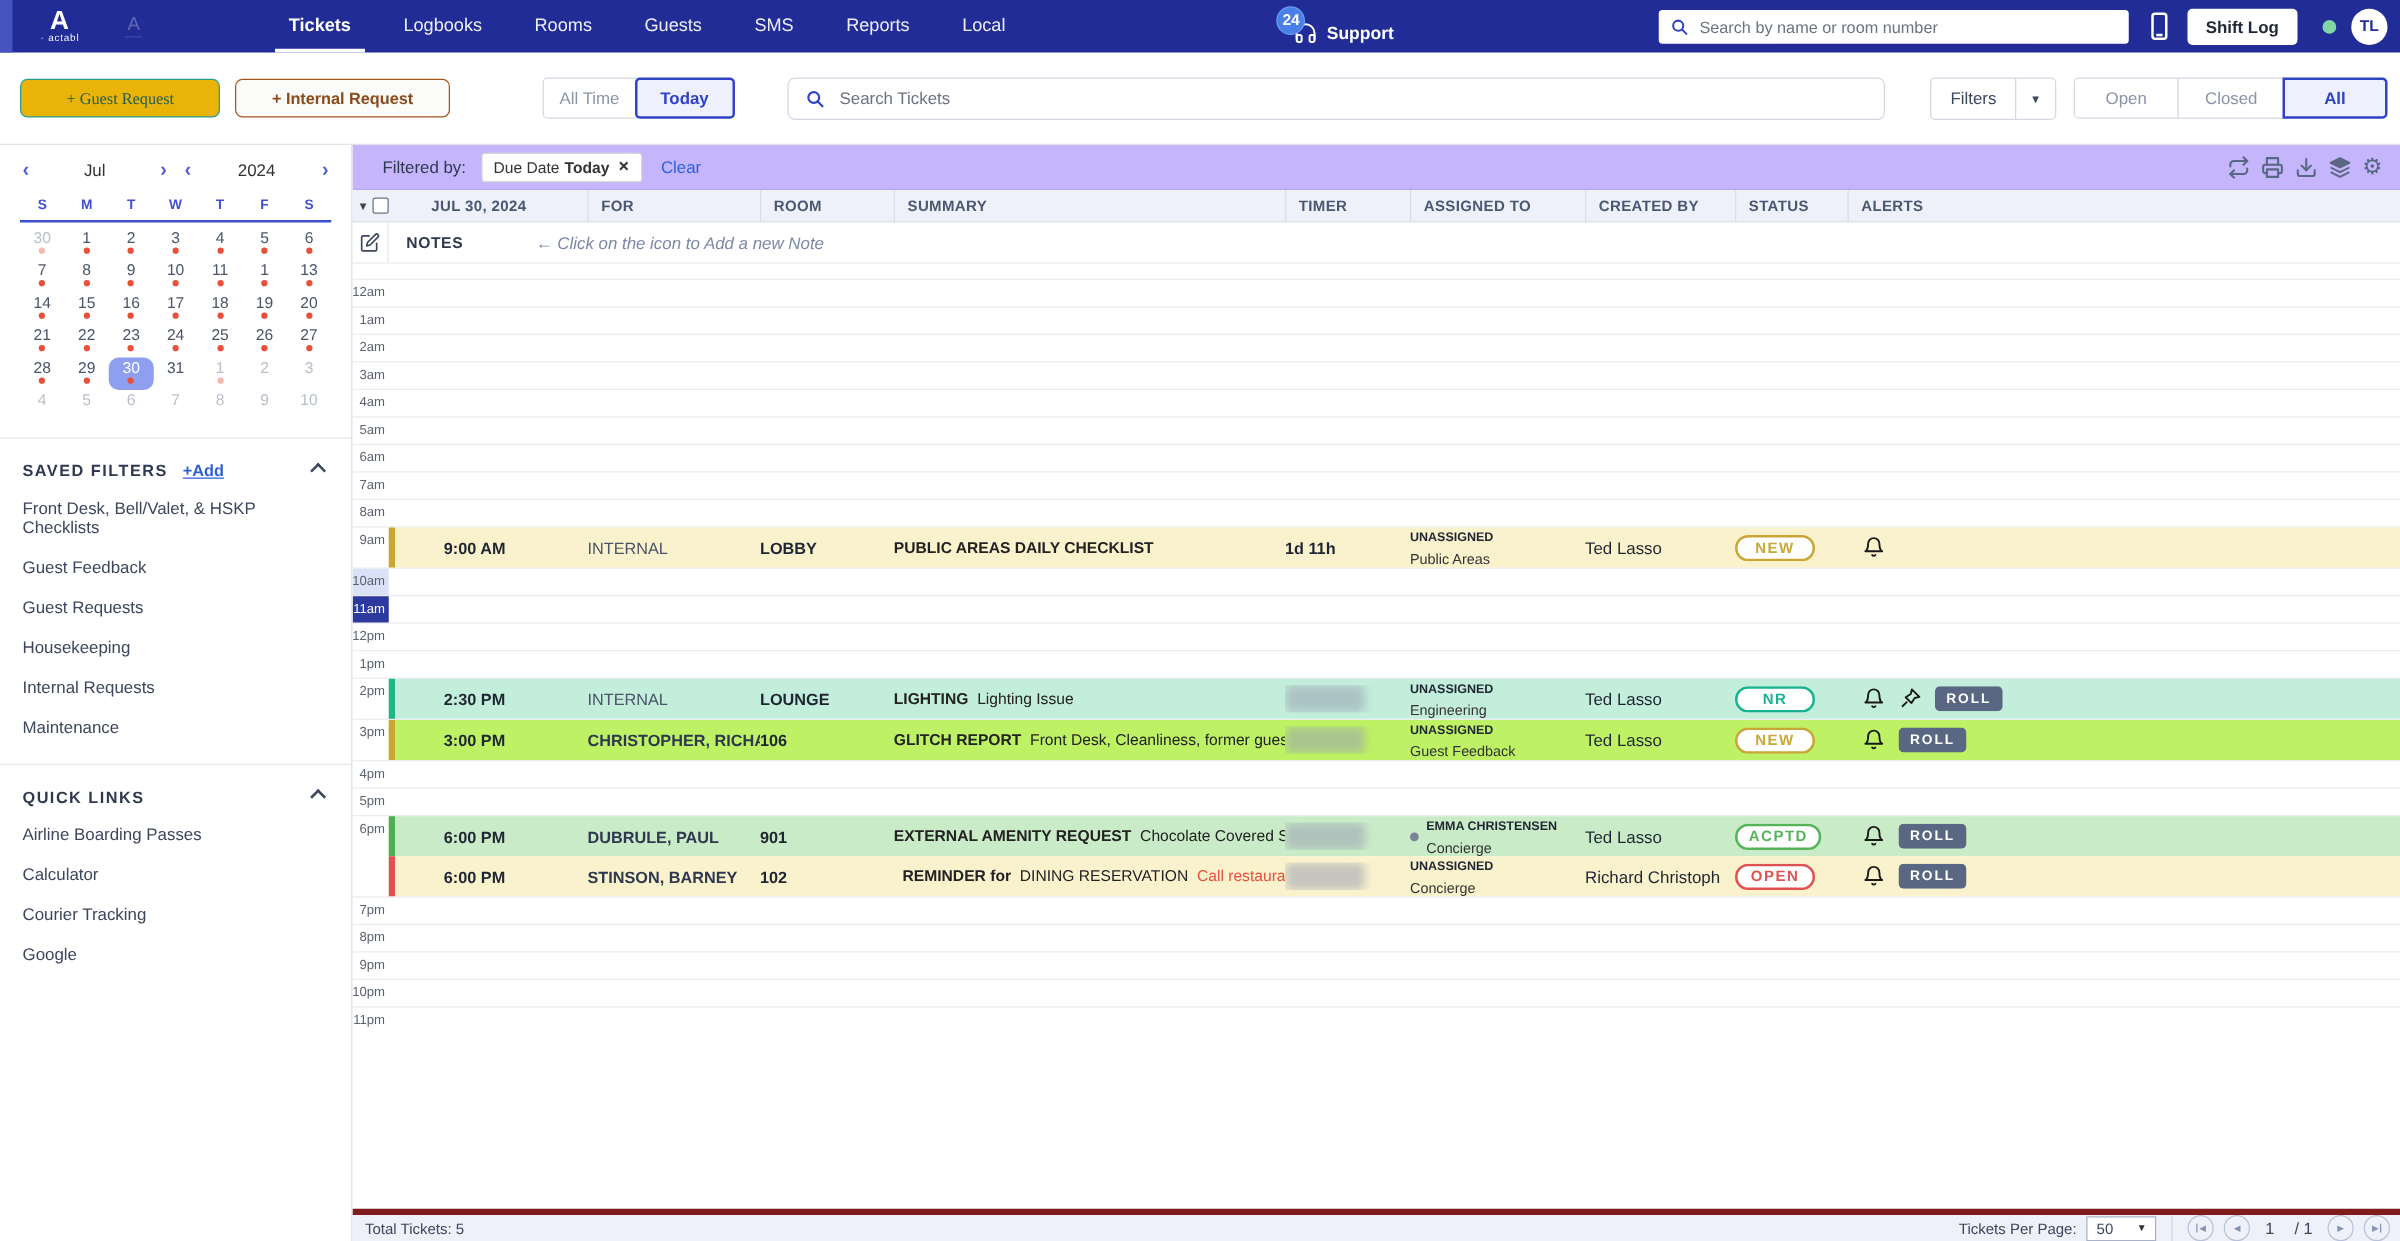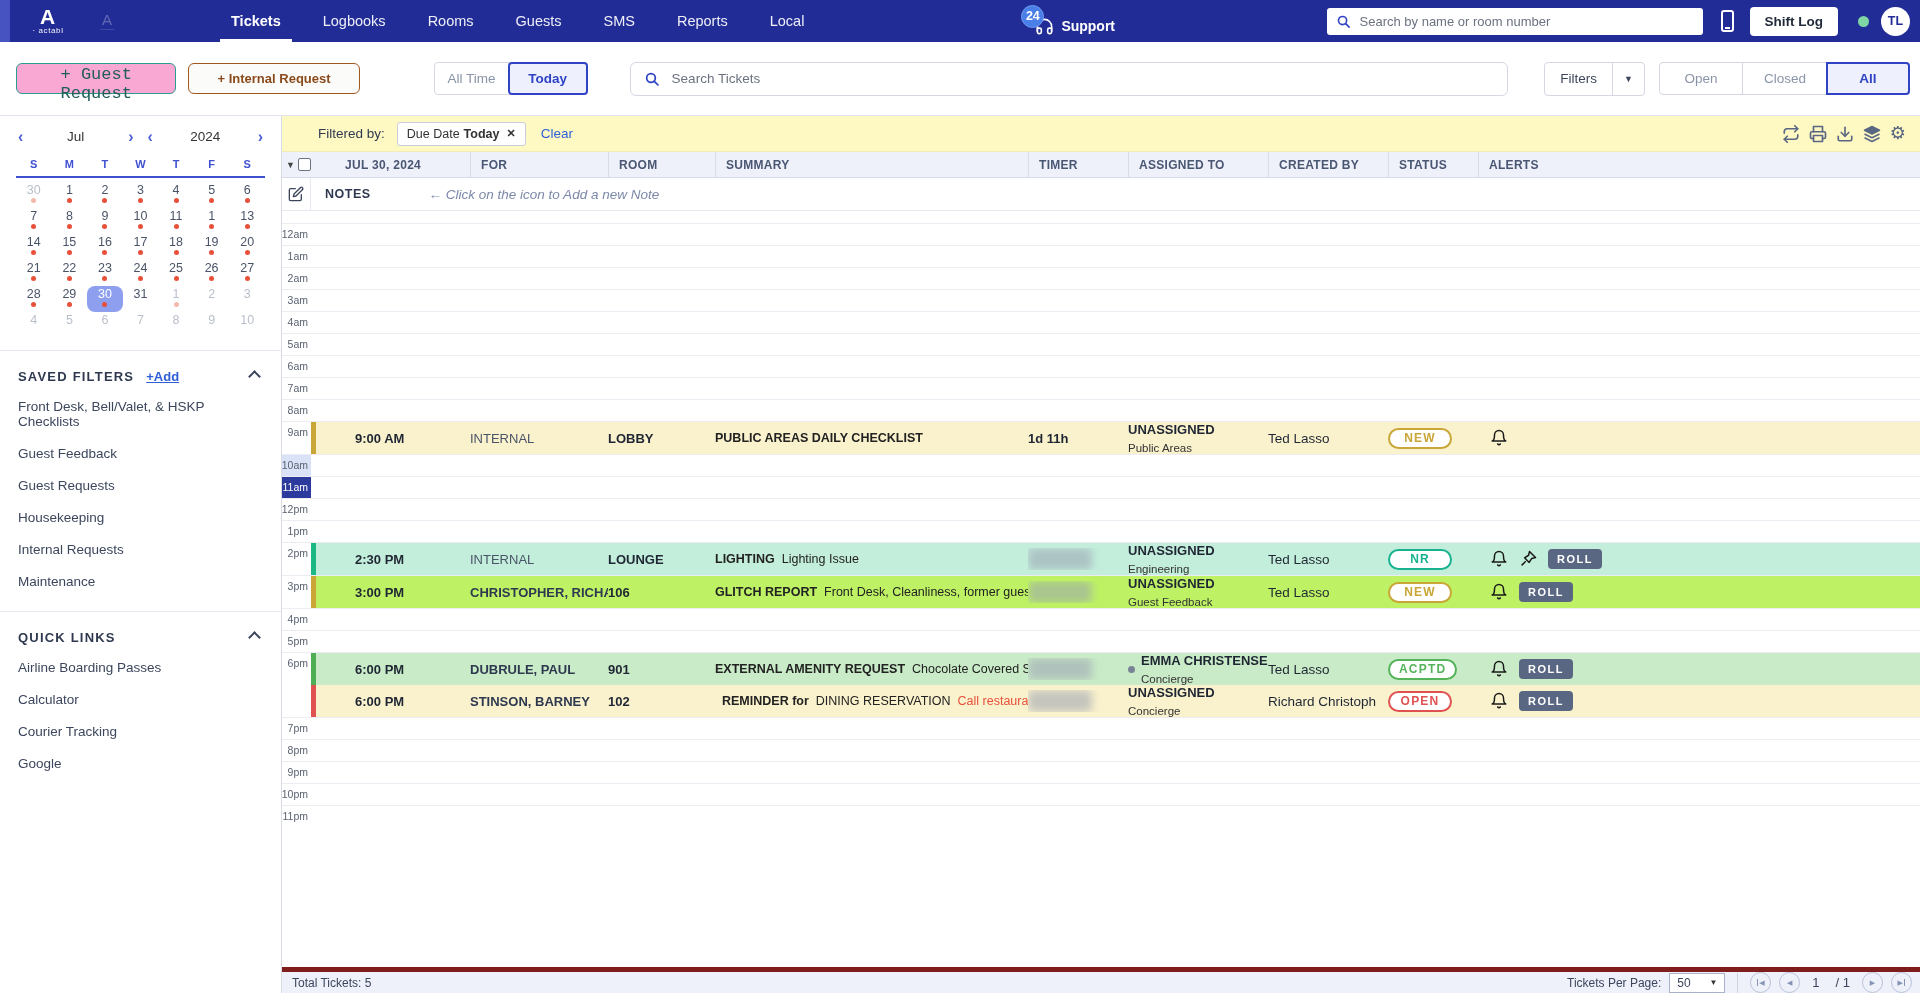--- a/index.html
+++ b/index.html
@@ -23,21 +23,21 @@
   .nav-search input { border:0; outline:0; flex:1; font-size:13px; font-family:inherit; color:#333; background:transparent; }
   input::placeholder { color:#6b7280; }
   .phone-icon { width:13px; height:22px; border:2px solid #fff; border-radius:3px; margin-left:18px; position:relative; cursor:pointer; }
   .phone-icon::after { content:""; position:absolute; bottom:1px; left:2px; right:2px; height:2px; background:#fff; }
   .shiftlog-btn { margin-left:16px; background:#fff; color:#1f2937; font-weight:bold; font-size:13.5px; padding:7px 15px; border-radius:4px; border:0; cursor:pointer; font-family:inherit; }
   .status-dot { width:11px; height:11px; border-radius:50%; background:#7fd6a4; margin-left:20px; }
   .avatar { width:29px; height:29px; border-radius:50%; background:#fff; color:#212c96; font-weight:bold; font-size:12.5px; display:flex; align-items:center; justify-content:center; margin:0 10px 0 12px; cursor:pointer; }
 
   
   .toolbar { height:74px; display:flex; align-items:center; border-bottom:1px solid #e3e5ee; background:#fff; flex:none; }
-  .btn-guest { margin-left:16px; width:165px; height:31px; border:1px solid #2a9d8f; background:#f9a8d4; color:#215e5a; border-radius:6px; font-size:17px; font-family:Liberation Mono, monospace; cursor:pointer; }
+  .btn-guest { margin-left:16px; width:165px; height:31px; border:1px solid #2a9d8f; background:#eab308; color:#215e5a; border-radius:6px; font-size:13px; font-family:Liberation Serif, serif; cursor:pointer; }
   .btn-internal { margin-left:12px; width:176px; height:31px; border:1px solid #a2571f; background:#fbfbfa; color:#8a4a1b; border-radius:6px; font-size:13px; font-weight:bold; font-family:inherit; cursor:pointer; }
   .seg { height:33px; display:flex; align-items:center; justify-content:center; font-size:13.5px; border:1px solid #d5d8e2; background:#fff; color:#8a94a8; cursor:pointer; }
   .seg-time { margin-left:74px; display:flex; }
   .seg.all-time { width:76px; border-radius:4px 0 0 4px; }
   .seg.active-seg { border:2px solid #2f43c4; color:#2f43c4; font-weight:bold; background:#eef1fd; border-radius:4px; margin-left:-2px; z-index:1; }
   .seg.today { width:80px; }
   .search-tickets { margin-left:42px; width:905px; height:34px; border:1px solid #d5d8e2; border-radius:6px; display:flex; align-items:center; gap:10px; padding:0 13px; }
   .search-tickets input { border:0; outline:0; flex:1; font-size:13.5px; font-family:inherit; color:#333; }
   .filters-btn { margin-left:36px; height:34px; border:1px solid #d5d8e2; border-radius:4px; display:flex; align-items:stretch; cursor:pointer; }
   .filters-label { padding:0 15px; font-size:13.5px; color:#3c465c; border-right:1px solid #d5d8e2; display:flex; align-items:center; }
@@ -70,21 +70,21 @@
   
   .side-section { padding:18px 18px 6px; }
   .side-section.bordered { border-top:1px solid #e6e8f0; margin-top:8px; }
   .side-head { display:flex; align-items:center; font-size:13px; font-weight:bold; letter-spacing:1.2px; color:#2e3950; }
   .add-link { color:#2f5fd7; margin-left:12px; font-size:13px; text-decoration:underline; font-weight:bold; cursor:pointer; letter-spacing:0; }
   .chev-up { margin-left:auto; width:9px; height:9px; border-left:2px solid #3c465c; border-top:2px solid #3c465c; transform:rotate(45deg); margin-right:4px; cursor:pointer; }
   .side-list { margin-top:6px; }
   .side-item { font-size:13.5px; color:#3c465c; padding:8.5px 0; cursor:pointer; }
 
   
-  .filterbar { height:36px; background:#fef9c3; display:flex; align-items:center; padding-left:36px; font-size:13.5px; color:#2e3950; border-bottom:1px solid rgba(0,0,0,.05); flex:none; }
+  .filterbar { height:36px; background:#c4b5fd; display:flex; align-items:center; padding-left:24px; font-size:13.5px; color:#2e3950; border-bottom:1px solid rgba(0,0,0,.05); flex:none; }
   .fchip { margin-left:12px; background:#fff; border:1px solid #c9cdda; border-radius:3px; padding:4px 9px; font-size:12.5px; display:flex; gap:4px; align-items:center; color:#333; cursor:pointer; }
   .fchip .x { font-weight:bold; margin-left:3px; font-size:11px; }
   .clear-link { color:#2f5fd7; margin-left:15px; cursor:pointer; }
   .fb-icons { margin-left:auto; display:flex; gap:9px; margin-right:14px; color:#5a6782; align-items:center; }
   .fb-icons svg, .gear-glyph { cursor:pointer; }
   .gear-glyph { font-size:18px; line-height:17px; color:#5a6782; }
 
   
   .theader { height:26px; background:#eef0fa; display:grid; grid-template-columns:29px 159px 138px 107px 313px 100px 140px 120px 90px 1fr; align-items:stretch; font-size:12px; font-weight:bold; color:#4a5773; border-bottom:1px solid #d9dce8; flex:none; }
   .th { padding-left:10px; border-left:1px solid #d9dce8; display:flex; align-items:center; letter-spacing:.3px; }
@@ -116,21 +116,21 @@
   .c-for { font-size:13px; color:#4a5468; }
   .c-for.bold { font-weight:bold; color:#2e3950; }
   .c-room { font-weight:bold; font-size:13px; color:#1f2633; }
   .c-summary { font-size:12.5px; color:#222; display:flex; align-items:center; gap:7px; }
   .sum-title { font-weight:bold; }
   .sum-red { color:#e8503c; }
   .c-timer { font-size:13px; font-weight:bold; color:#1f2633; display:flex; align-items:center; }
   .blurbox { width:64px; height:22px; border-radius:4px; background:#9aa1b2; filter:blur(4px); opacity:.55; }
   .c-assigned { display:flex; align-items:center; gap:6px; }
   .as-dot { width:7px; height:7px; border-radius:50%; background:#7a8396; flex:none; }
-  .as-primary { font-weight:bold; color:#1f2633; font-size:13px; line-height:13px;margin-top:33px; }
+  .as-primary { font-weight:bold; color:#1f2633; font-size:10px; line-height:13px;margin-top:33px; }
   .as-secondary { color:#333; font-size:11.5px; line-height:13px; font-weight:normal; }
   .c-created { font-size:13.5px; color:#1f2633; }
   .c-status { display:flex; }
   .badge { min-width:64px; height:21px; border:2px solid; border-radius:11px; background:#fff; display:flex; align-items:center; justify-content:center; font-size:12px; font-weight:bold; letter-spacing:1.2px; padding:0 9px; }
   .c-alerts { display:flex; align-items:center; gap:11px; padding-left:12px; }
   .roll { background:#5a6782; color:#fff; font-size:11px; font-weight:bold; letter-spacing:1.5px; padding:4px 9px; border-radius:4px; }
 
   
   .mfooter { height:26px; background:#eef0fa; border-top:5px solid #7f1d1d; display:flex; align-items:center; font-size:12px; color:#3c465c; flex:none; }
   .footer-total { margin-left:10px; }

